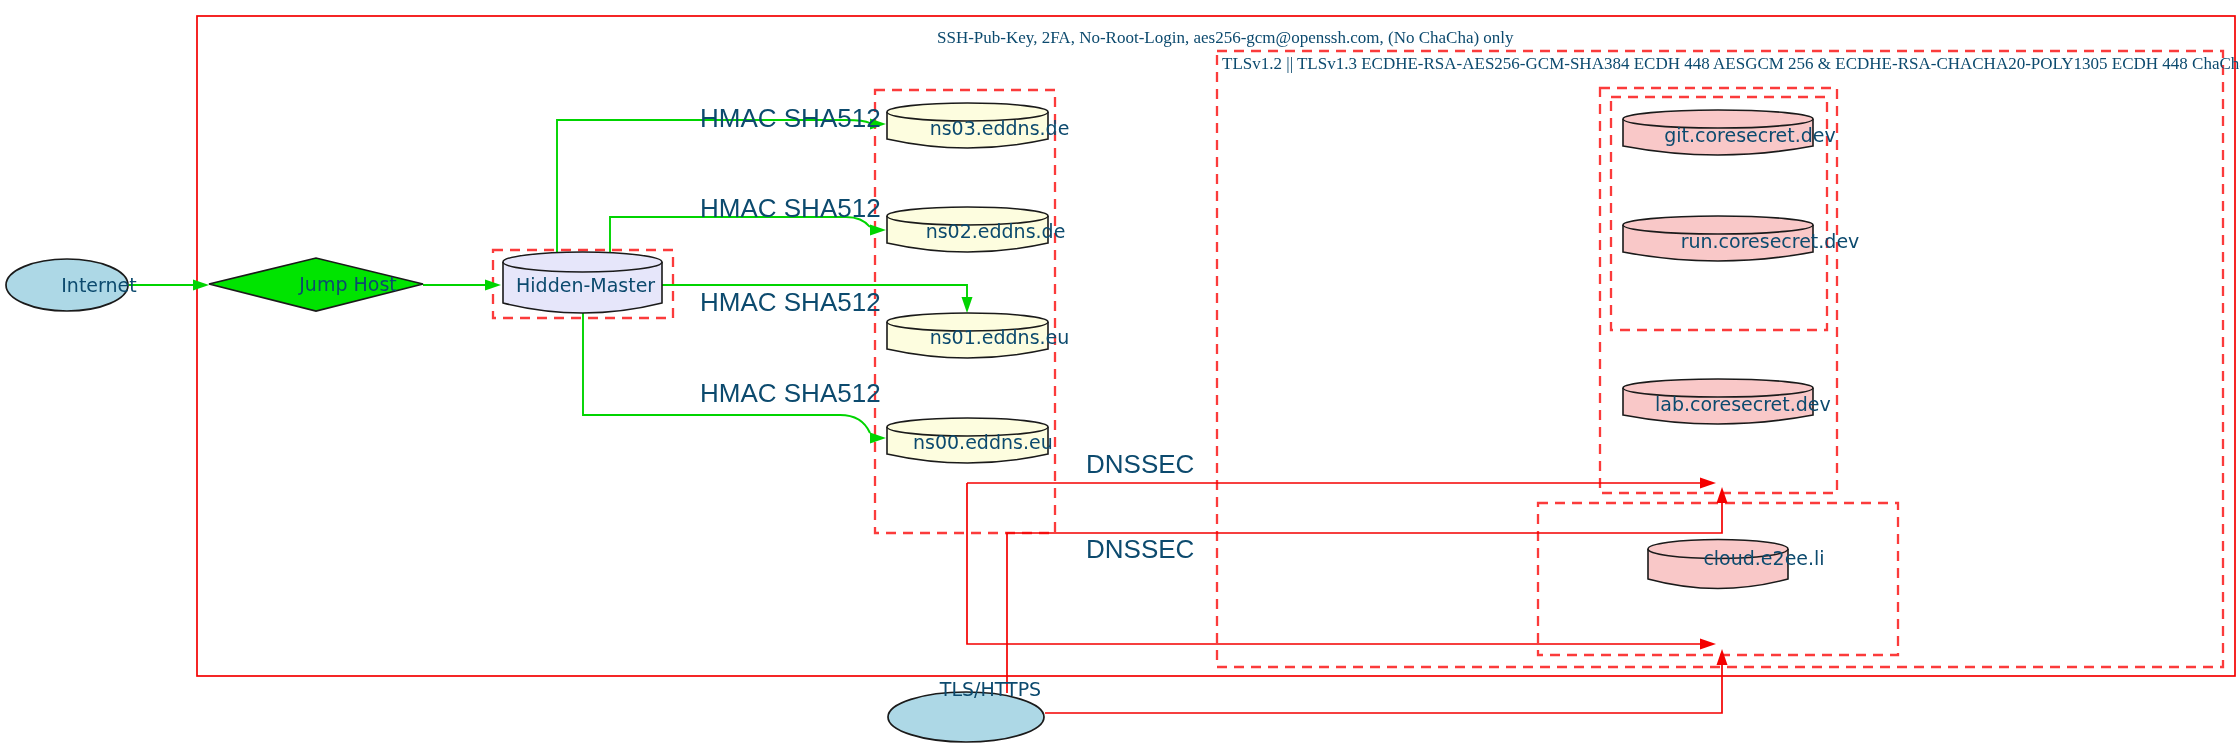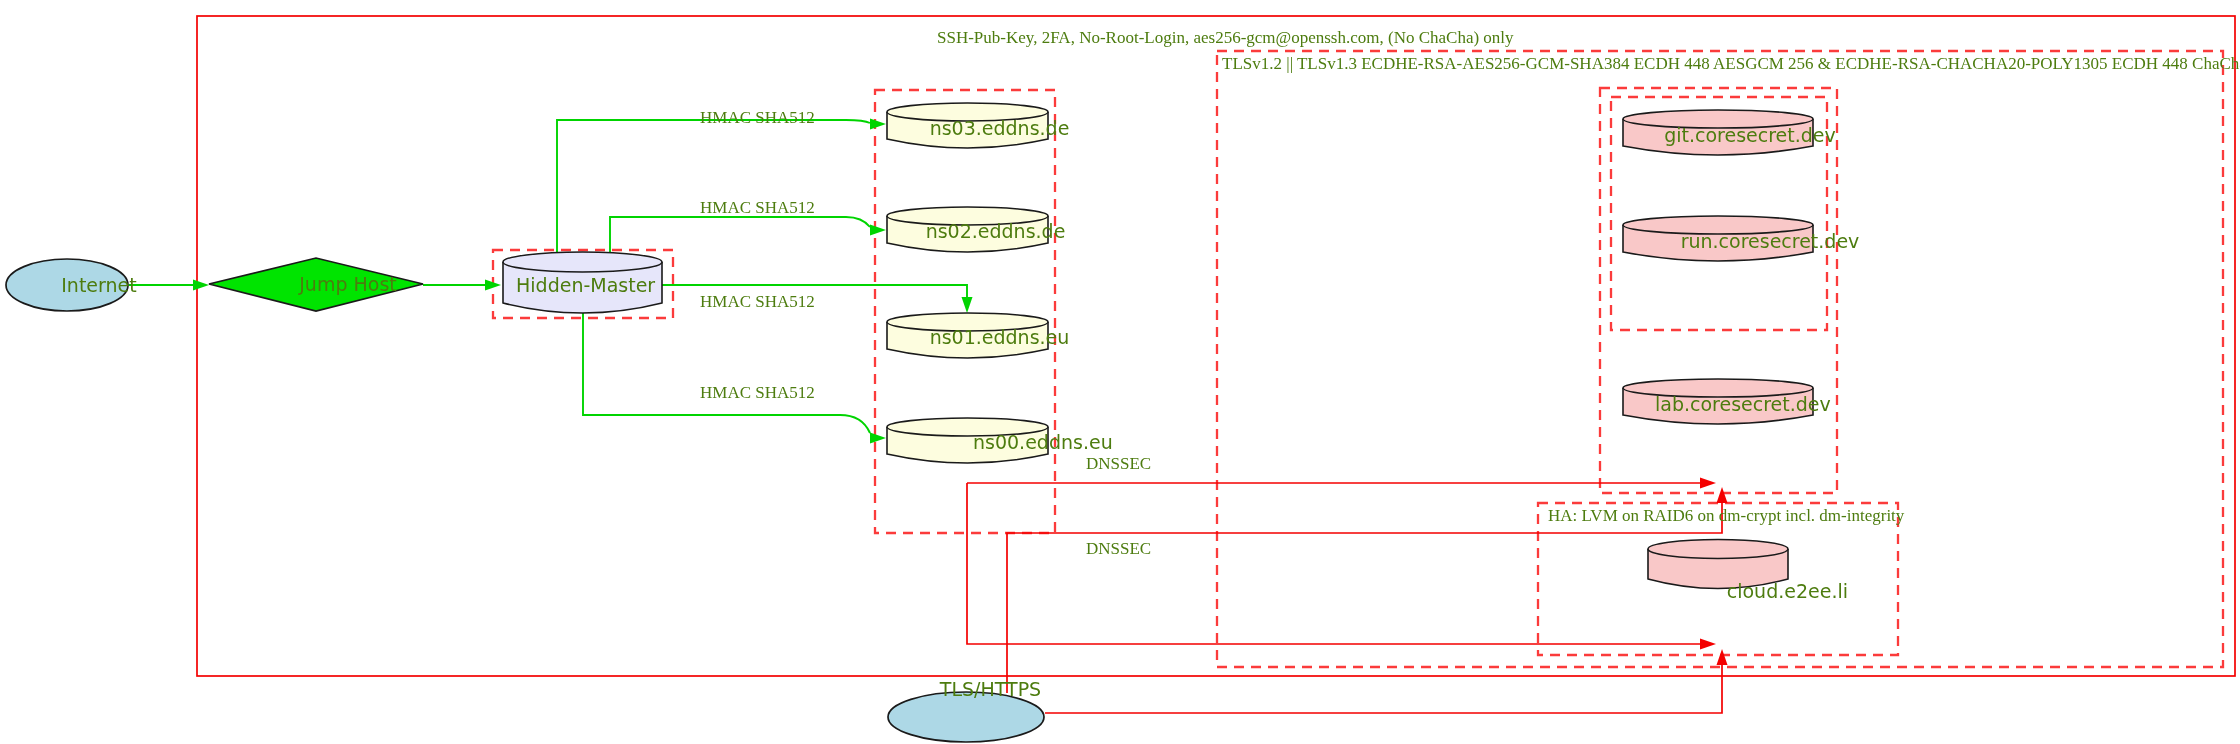--- a/index.html
+++ b/index.html
@@ -1,21 +1,21 @@
 <!DOCTYPE html>
 <html><head>
 <meta charset="utf-8">
 <style>
   html,body{margin:0;padding:0;background:#ffffff;}
   #stage{position:relative;width:2240px;height:744px;background:#ffffff;overflow:hidden;
          font-family:"DejaVu Sans",sans-serif;}
   #wires{position:absolute;left:0;top:0;width:2240px;height:744px;}
-  .lbl{position:absolute;white-space:nowrap;color:#4d7c0f;}
+  .lbl{position:absolute;white-space:nowrap;color:#0c4a6e;}
   .node-label{font-family:"DejaVu Sans",sans-serif;font-size:19px;line-height:22px;text-align:center;margin-left:32px;}
-  .edge-label{font-family:Liberation Serif, serif;font-size:17px;line-height:24px;text-align:right;}
+  .edge-label{font-family:Liberation Sans, sans-serif;font-size:26px;line-height:24px;text-align:right;}
   .cluster-label{font-family:"Liberation Serif","DejaVu Serif",serif;font-size:17px;line-height:20px;}
 </style>
 </head>
 <body>
 
 <div id="stage">
 
   <svg id="wires" width="2240" height="744" viewBox="0 0 2240 744" xmlns="http://www.w3.org/2000/svg">
 
     <rect x="197" y="16" width="2038" height="660" fill="none" stroke="#f40000" stroke-width="1.7"></rect>
@@ -77,35 +77,34 @@
     <ellipse cx="1718" cy="388" rx="95" ry="9" fill="#f9c8c8" stroke="#1a1a1a" stroke-width="1.6"></ellipse>
 
     <path d="M1648,549 L1648,579 Q1718,598 1788,579 L1788,549" fill="#f9c8c8" stroke="#1a1a1a" stroke-width="1.6"></path>
     <ellipse cx="1718" cy="549" rx="70" ry="9.5" fill="#f9c8c8" stroke="#1a1a1a" stroke-width="1.6"></ellipse>
 
     <ellipse cx="966" cy="717" rx="78" ry="25" fill="#add8e6" stroke="#1a1a1a" stroke-width="1.7"></ellipse>
   </svg>
 
   <div class="lbl cluster-label" style="left:937px;top:28px;">SSH-Pub-Key, 2FA, No-Root-Login, aes256-gcm@openssh.com, (No ChaCha) only</div>
   <div class="lbl cluster-label" style="left:1222px;top:54px;">TLSv1.2 || TLSv1.3 ECDHE-RSA-AES256-GCM-SHA384 ECDH 448 AESGCM 256 &amp; ECDHE-RSA-CHACHA20-POLY1305 ECDH 448 ChaCha20 256</div>
-  <div class="lbl cluster-label" style="left:1548px;top:506px;">HA: LVM on RAID6 on dm-crypt incl. dm-integrity</div>
 
   <div class="lbl edge-label" style="left:700px;top:106px;">HMAC SHA512</div>
   <div class="lbl edge-label" style="left:700px;top:196px;">HMAC SHA512</div>
   <div class="lbl edge-label" style="left:700px;top:290px;">HMAC SHA512</div>
   <div class="lbl edge-label" style="left:700px;top:381px;">HMAC SHA512</div>
   <div class="lbl edge-label" style="left:1086px;top:452px;">DNSSEC</div>
   <div class="lbl edge-label" style="left:1086px;top:537px;">DNSSEC</div>
 
   <div class="lbl node-label" style="left:6px;top:274px;width:122px;">Internet</div>
   <div class="lbl node-label" style="left:216px;top:273px;width:200px;text-align:center;">Jump Host</div>
   <div class="lbl node-label" style="left:484px;top:274px;width:139px;">Hidden-Master</div>
   <div class="lbl node-label" style="left:887px;top:117px;width:161px;">ns03.eddns.de</div>
   <div class="lbl node-label" style="left:887px;top:220px;width:153px;">ns02.eddns.de</div>
   <div class="lbl node-label" style="left:887px;top:326px;width:161px;">ns01.eddns.eu</div>
-  <div class="lbl node-label" style="left:919px;top:431px;width:134px;padding-left:22px;">ns00.eddns.eu</div>
+  <div class="lbl node-label" style="left:859px;top:431px;width:134px;padding-left:22px;">ns00.eddns.eu</div>
   <div class="lbl node-label" style="left:1623px;top:124px;width:190px;">git.coresecret.dev</div>
   <div class="lbl node-label" style="left:1623px;top:230px;width:190px;padding-left:20px;">run.coresecret.dev</div>
   <div class="lbl node-label" style="left:1623px;top:393px;width:151px;">lab.coresecret.dev</div>
-  <div class="lbl node-label" style="left:1648px;top:580px;width:168px;text-align:right;">cloud.e2ee.li</div>
+  <div class="lbl node-label" style="left:1648px;top:547px;width:168px;">cloud.e2ee.li</div>
   <div class="lbl node-label" style="left:888px;top:678px;width:141px;">TLS/HTTPS</div>
 
 </div>
 
 </body></html>

